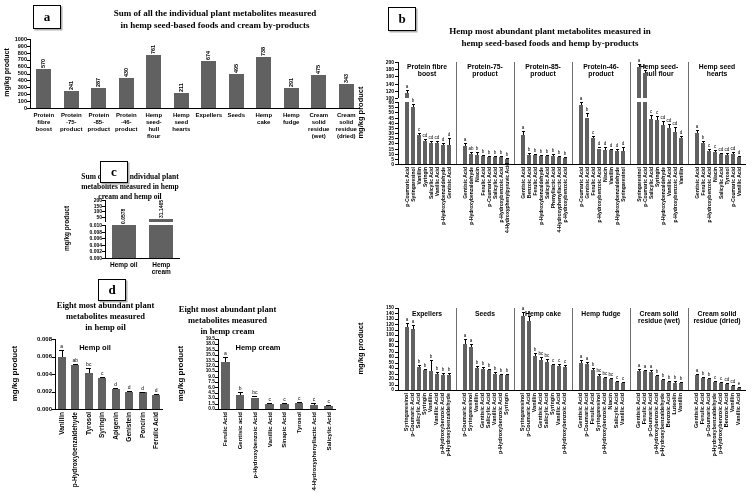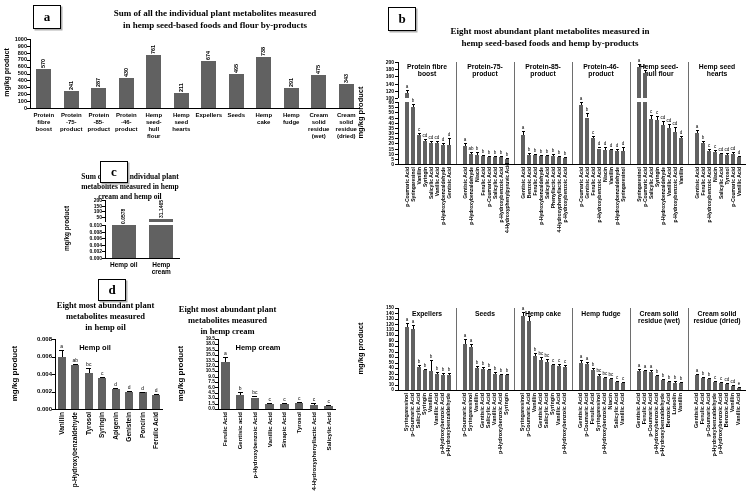--- a/index.html
+++ b/index.html
@@ -15,22 +15,22 @@
 </style>
 </head>
 <body>
 
 <div class="badge" style="left:33px;top:5px;width:26px;height:22px;">a</div>
 <div class="badge" style="left:388px;top:7px;width:26px;height:22px;">b</div>
 <div class="badge" style="left:100px;top:161px;width:26px;height:20px;">c</div>
 <div class="badge" style="left:98px;top:279px;width:26px;height:20px;">d</div>
 
 <div class="ctitle" style="left:70px;top:8px;width:290px;font-size:9px;">Sum of all the individual plant metabolites measured
-in hemp seed-based foods and flour by-products</div>
-<div class="ctitle" style="left:430px;top:26px;width:240px;font-size:9px;">Eight most abundant plant metabolites measured in
+in hemp seed-based foods and cream by-products</div>
+<div class="ctitle" style="left:430px;top:26px;width:240px;font-size:9px;">Hemp most abundant plant metabolites measured in
 hemp seed-based foods and hemp by-products</div>
 <div class="ctitle" style="left:55px;top:172px;width:150px;font-size:7.5px;">Sum of all the individual plant
 metabolites measured in hemp
 cream and hemp oil</div>
 <div class="ctitle" style="left:28px;top:300px;width:155px;font-size:8.5px;">Eight most abundant plant
 metabolites measured
 in hemp oil</div>
 <div class="ctitle" style="left:165px;top:304px;width:125px;font-size:8.5px;">Eight most abundant plant
 metabolites measured
 in hemp cream</div>

